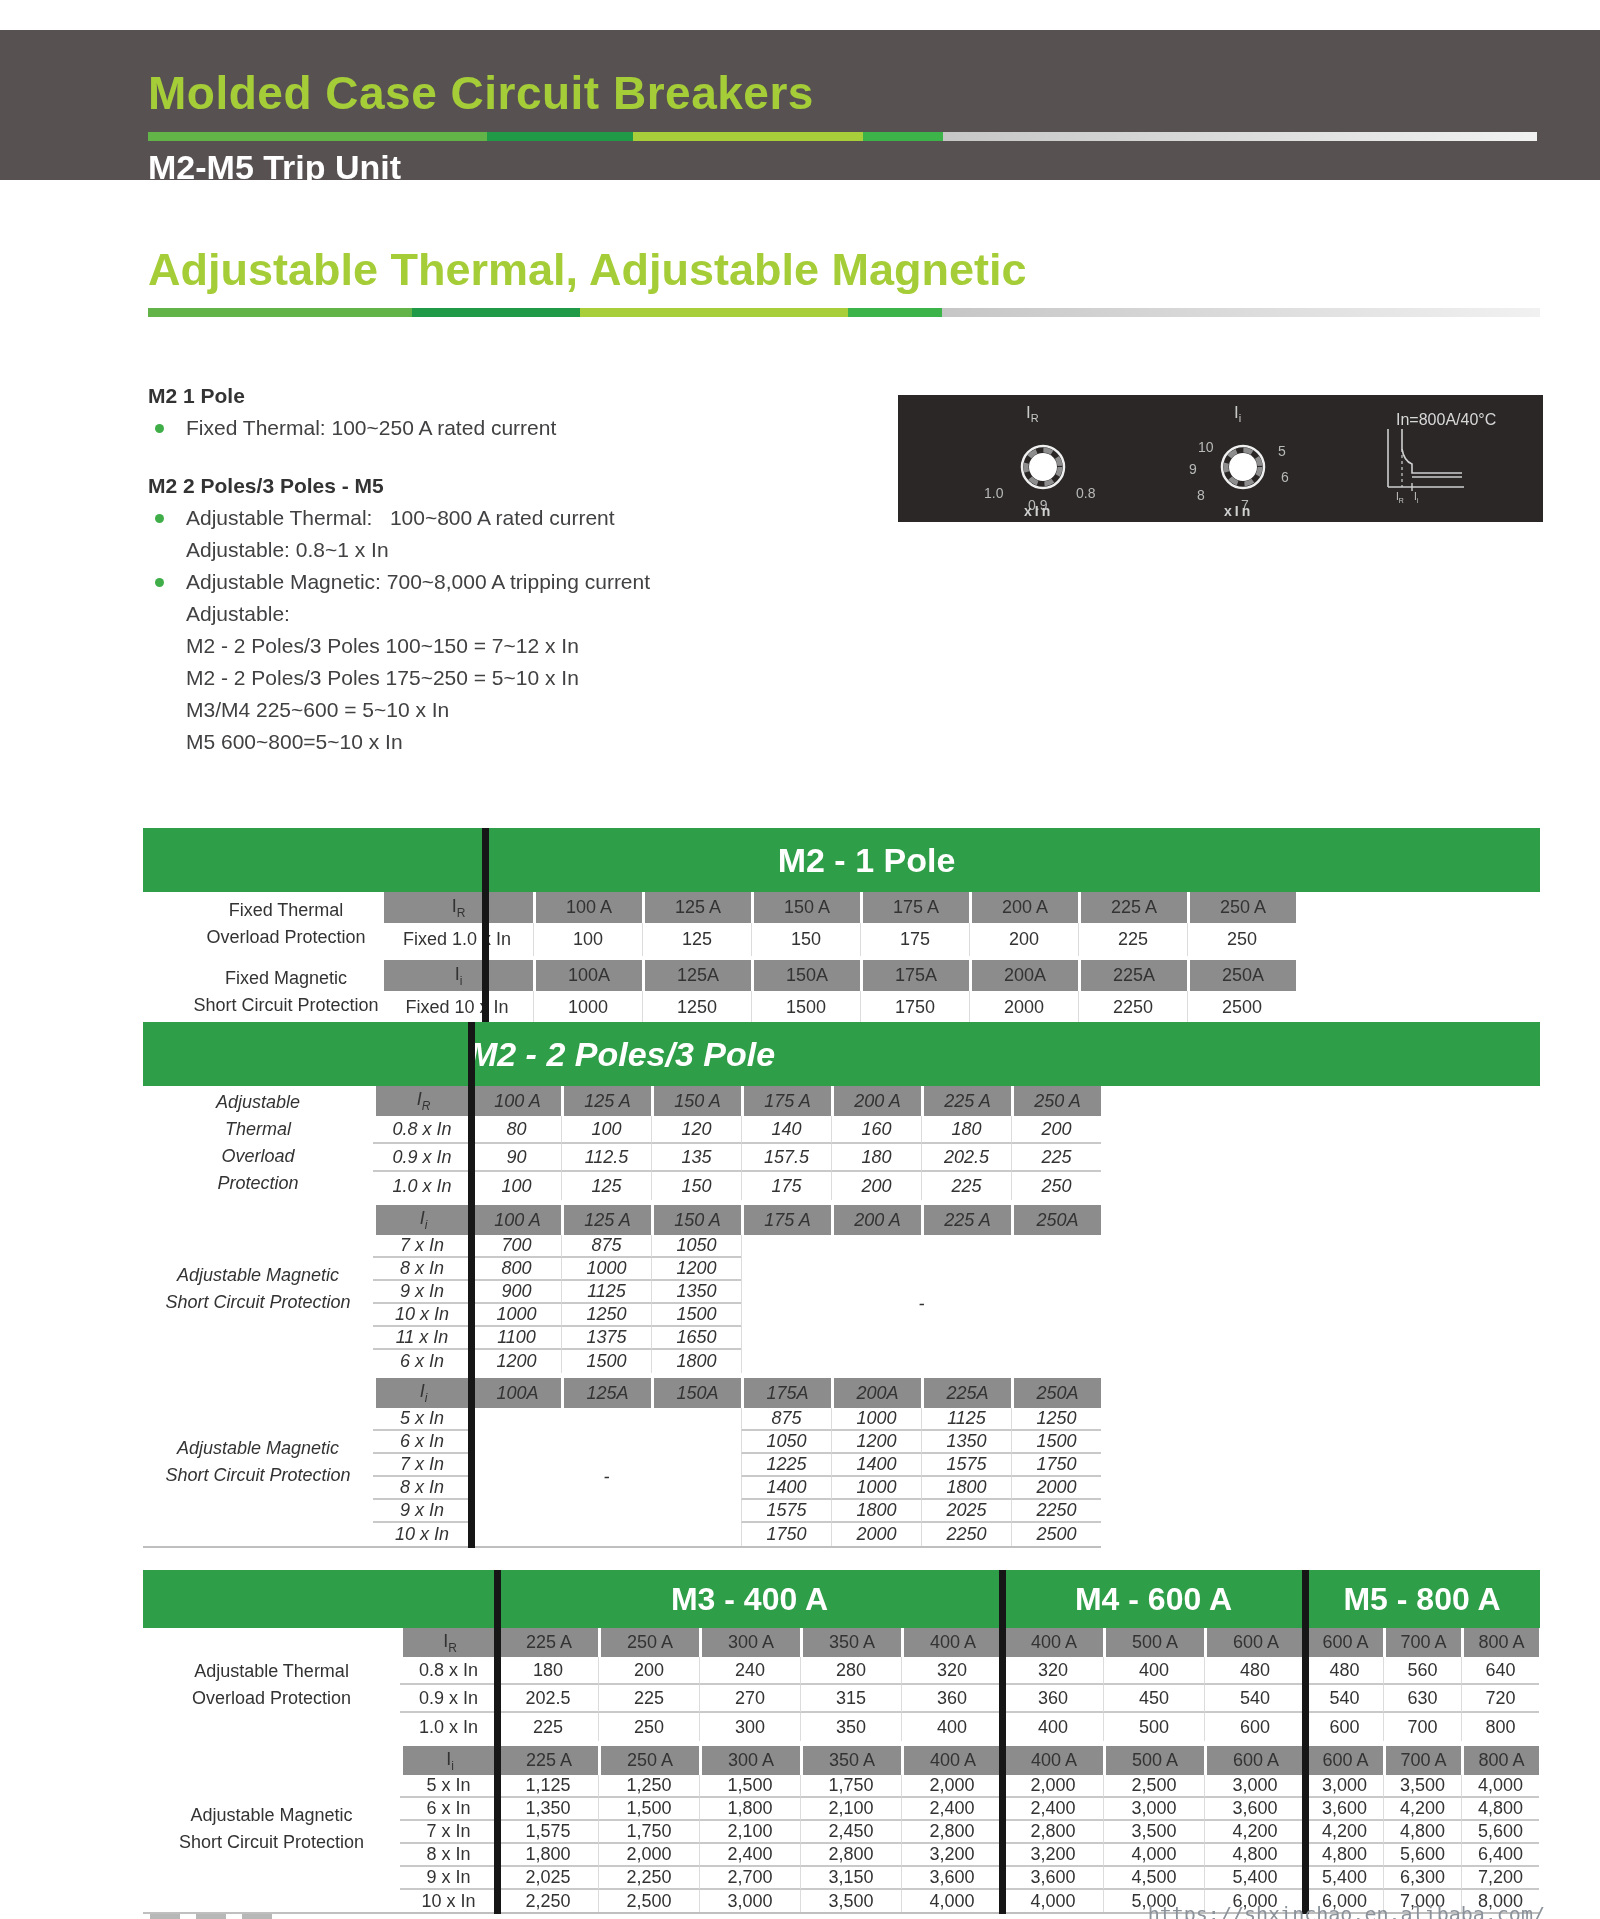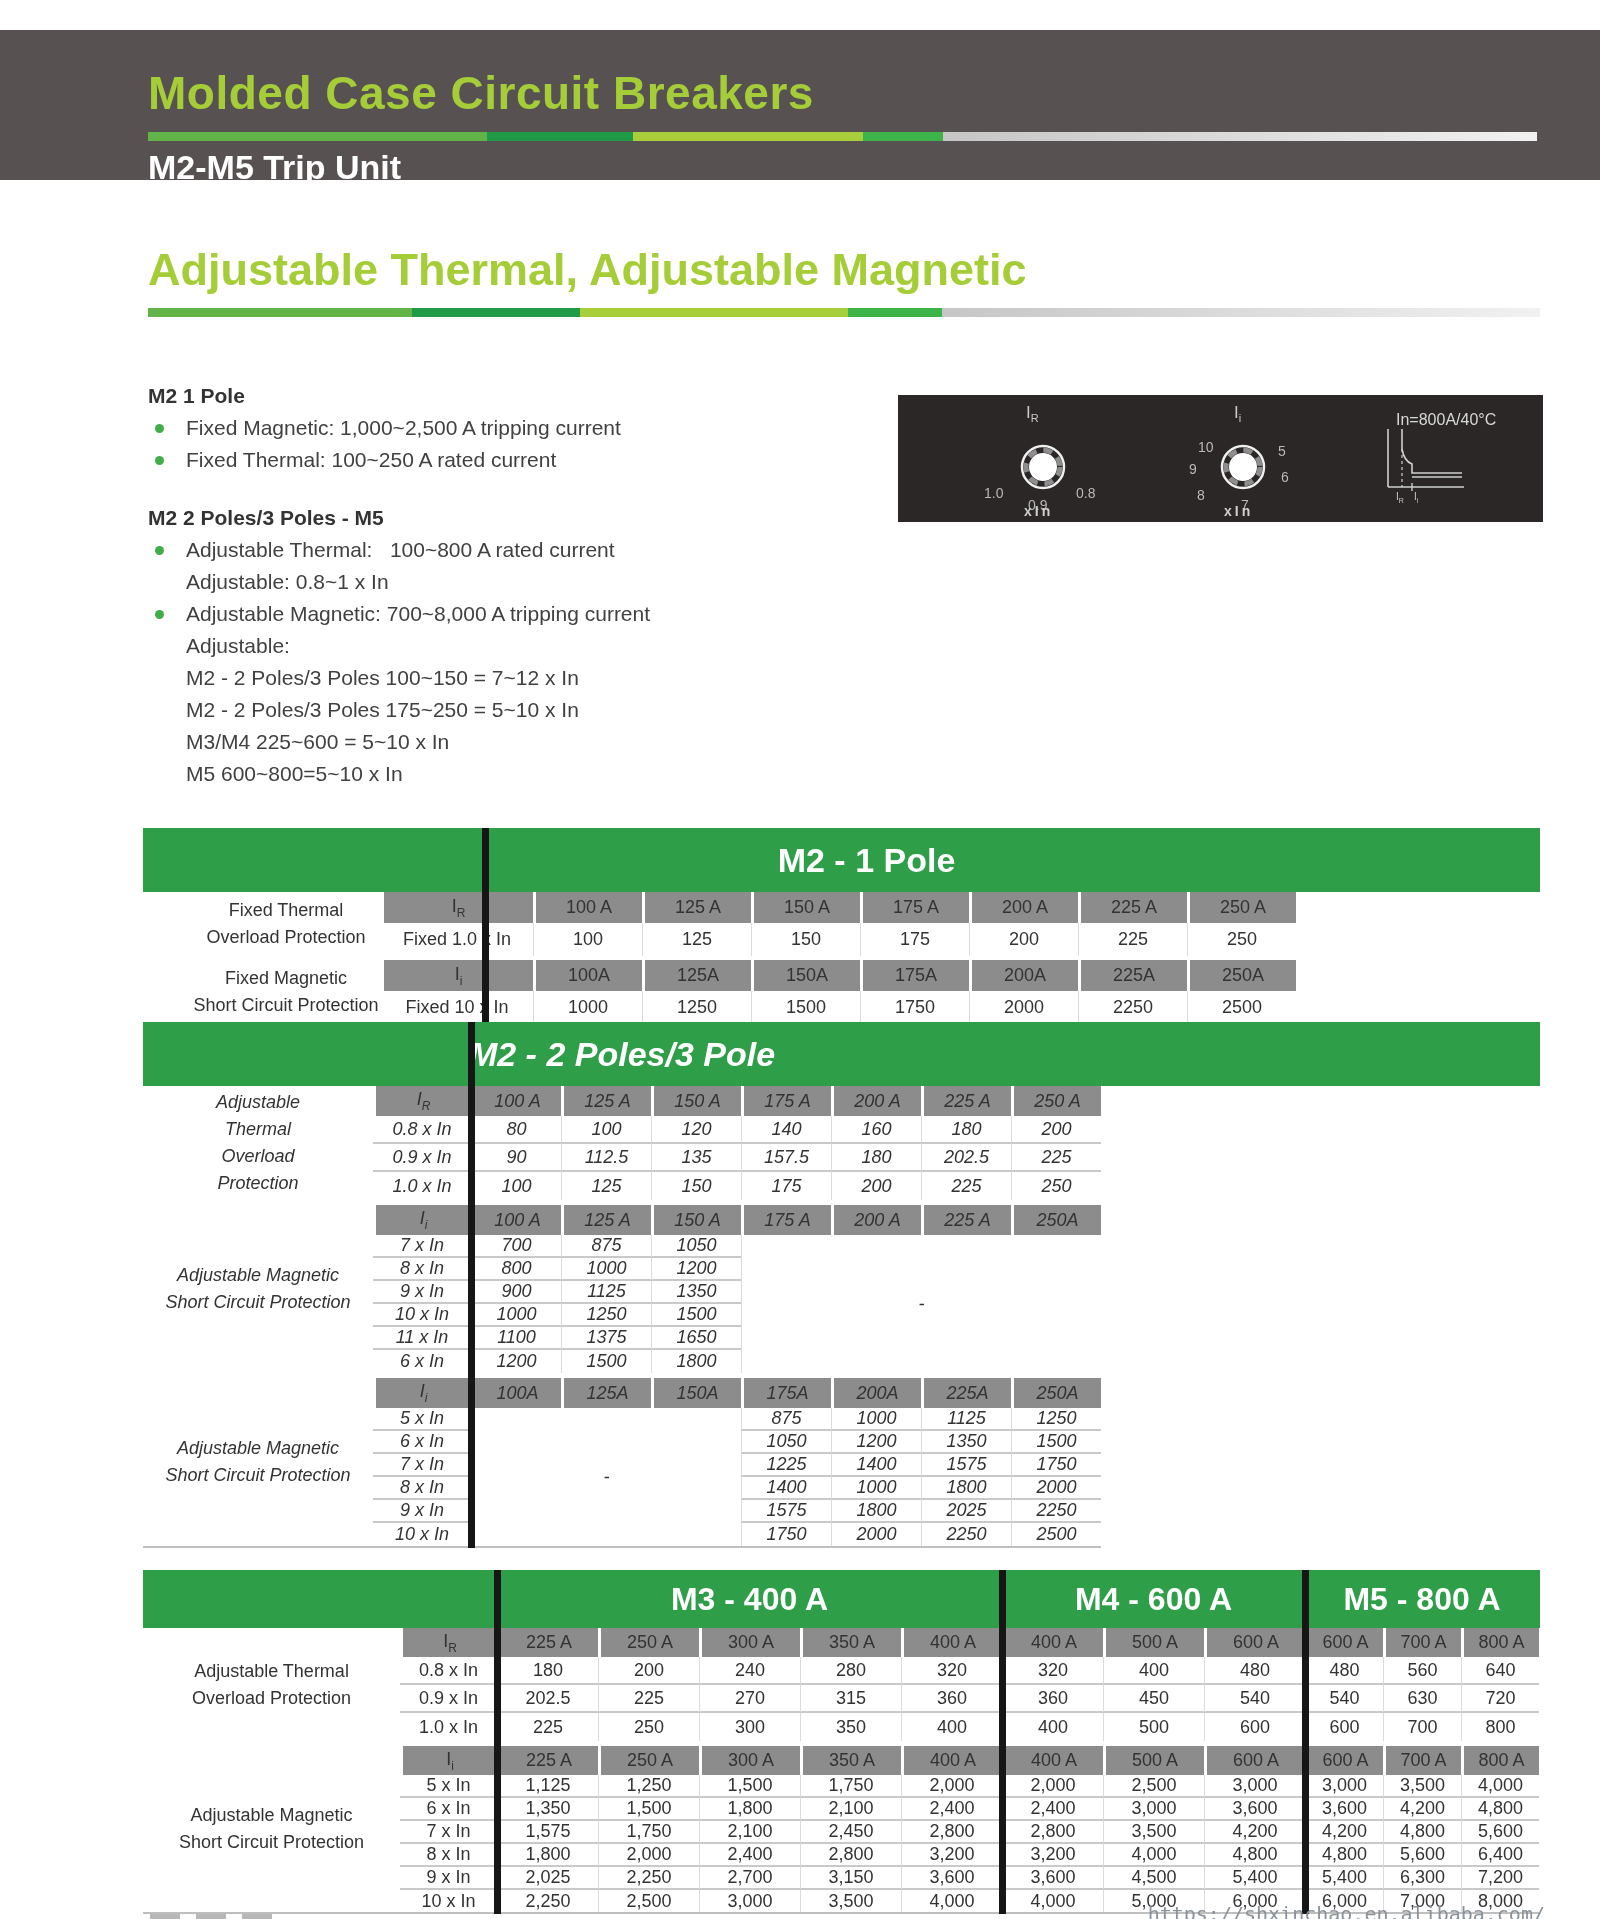--- a/index.html
+++ b/index.html
@@ -83,21 +83,20 @@
 <div id="title-bar" class="seg-bar">
   <i class="s1" style="width:264px"></i>
     <i class="s2" style="width:168px"></i>
     <i class="s3" style="width:268px"></i>
     <i class="s4" style="width:94px"></i>
     <i class="s5" style="width:598px"></i>
 </div>
 
 <div id="specs">
   <div class="spec-h">M2 1 Pole</div>
-  <div class="li b"><span class="dot"></span><span>Fixed Magnetic: 1,000~2,500 A tripping current</span></div>
   <div class="li b"><span class="dot"></span><span>Fixed Thermal: 100~250 A rated current</span></div>
   <div class="spec-h h2">M2 2 Poles/3 Poles - M5</div>
   <div class="li b"><span class="dot"></span><span>Adjustable Thermal:   100~800 A rated current</span></div>
   <div class="li c">Adjustable: 0.8~1 x In</div>
   <div class="li b"><span class="dot"></span><span>Adjustable Magnetic: 700~8,000 A tripping current</span></div>
   <div class="li c">Adjustable:</div>
   <div class="li c">M2 - 2 Poles/3 Poles 100~150 = 7~12 x In</div>
   <div class="li c">M2 - 2 Poles/3 Poles 175~250 = 5~10 x In</div>
   <div class="li c">M3/M4 225~600 = 5~10 x In</div>
   <div class="li c">M5 600~800=5~10 x In</div>

